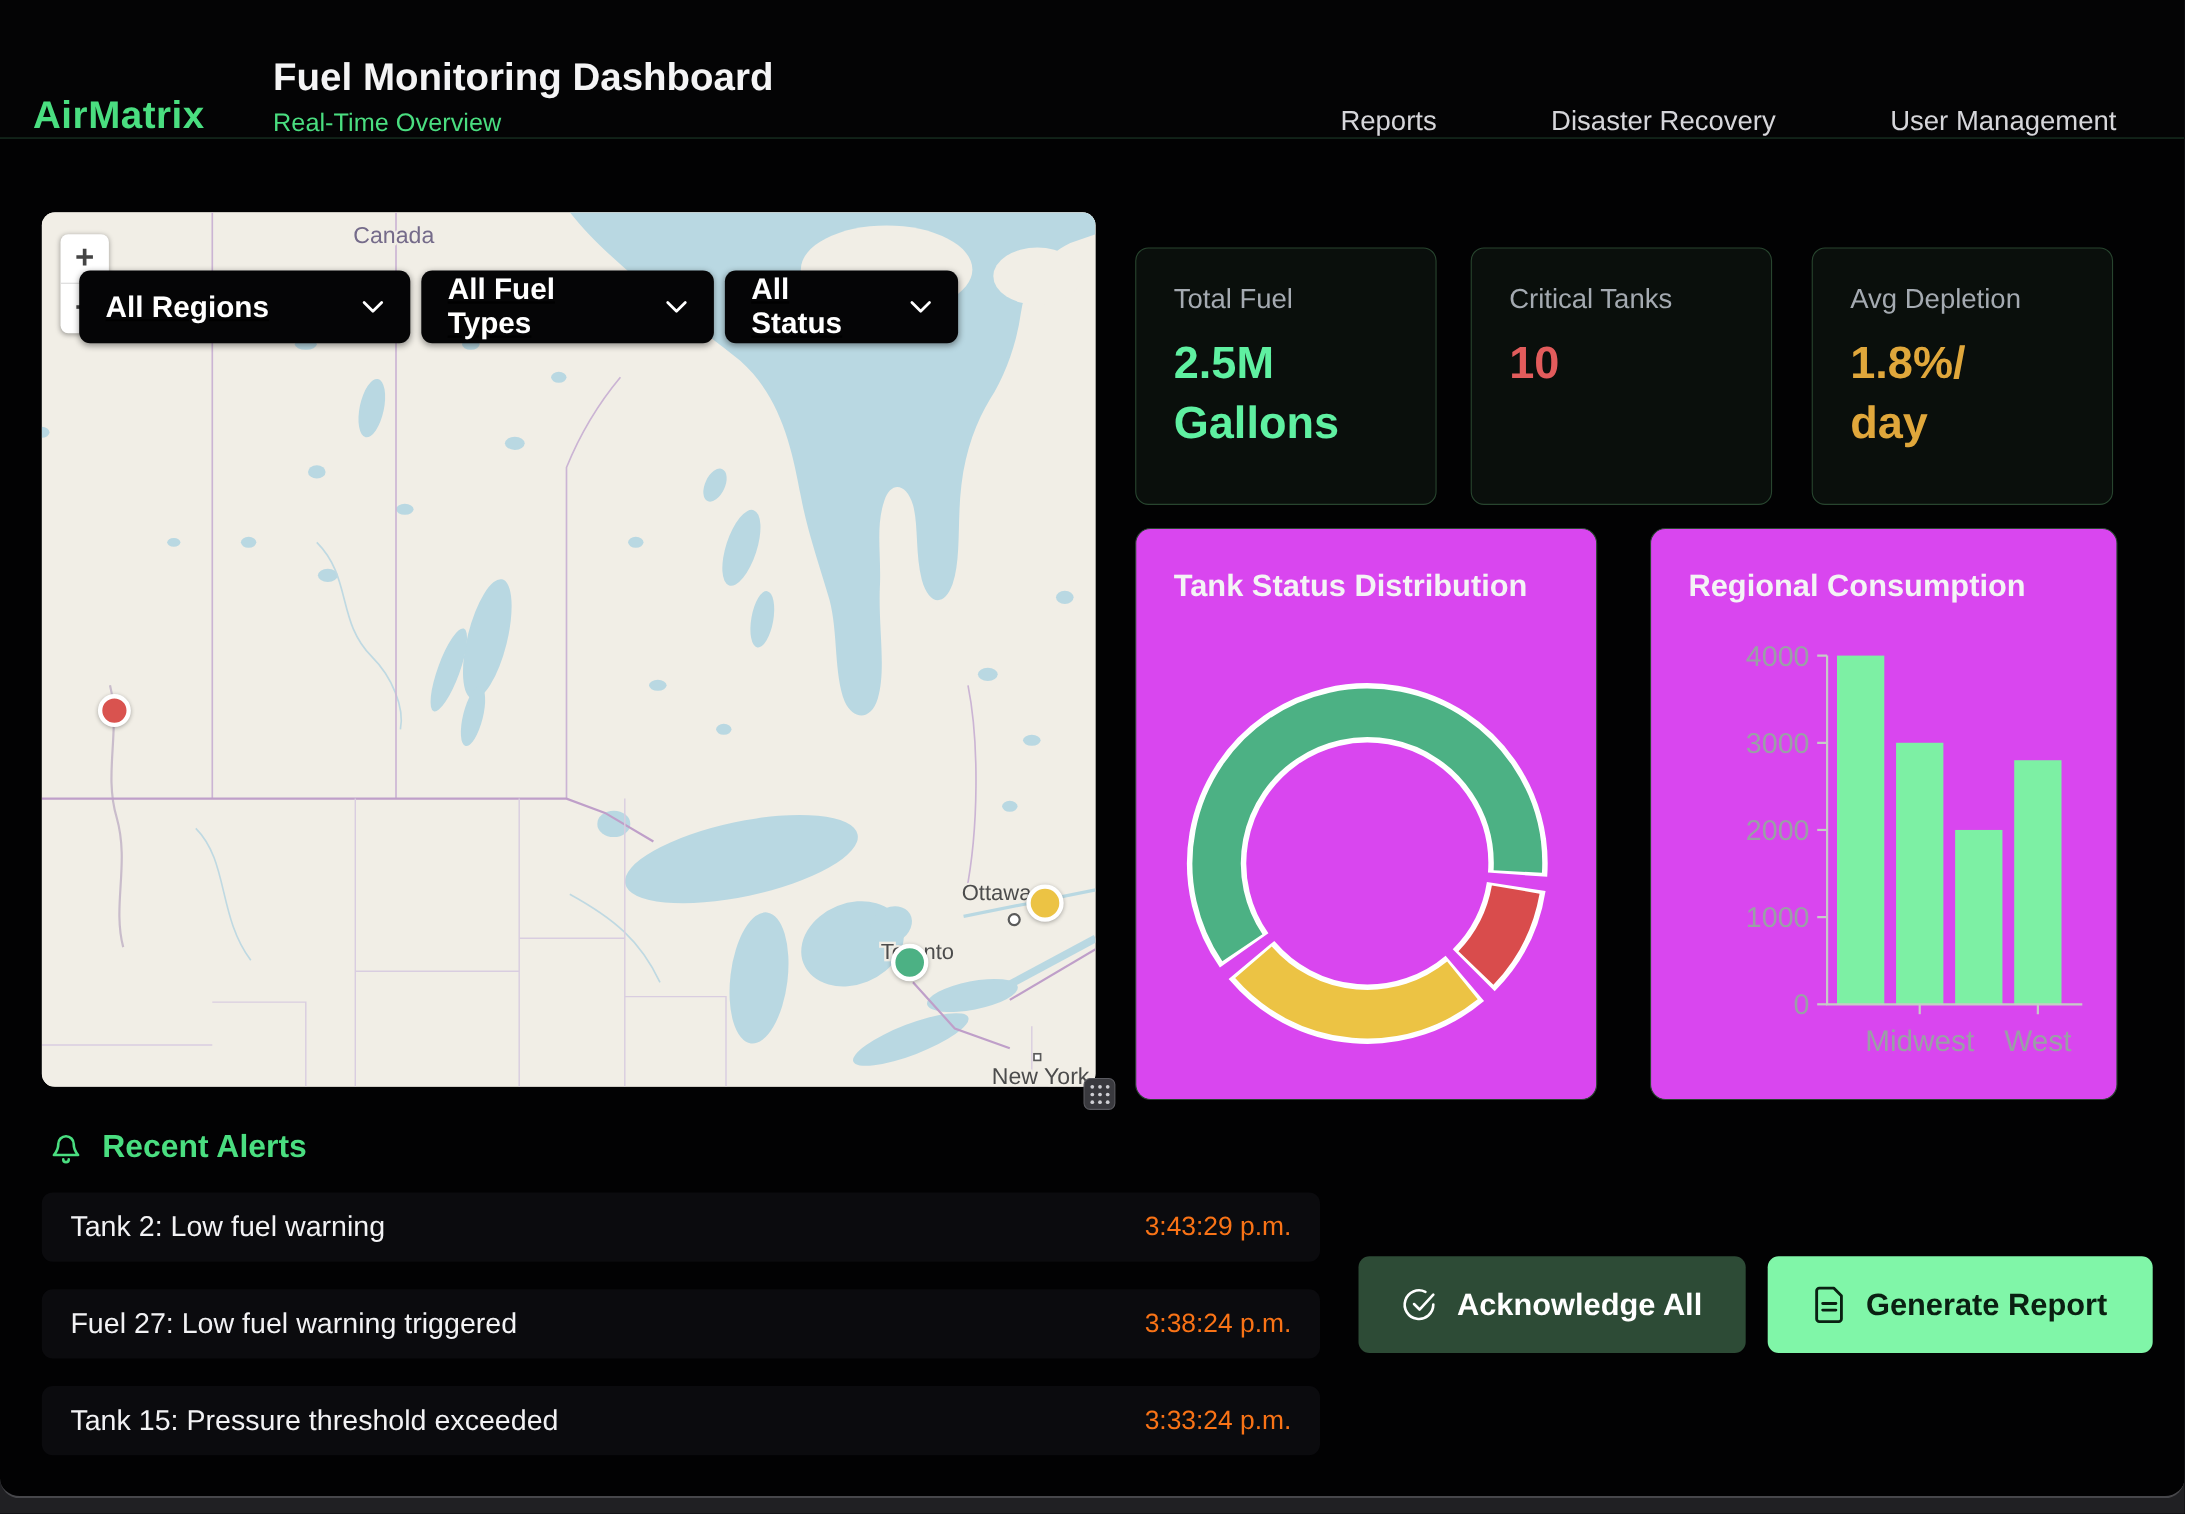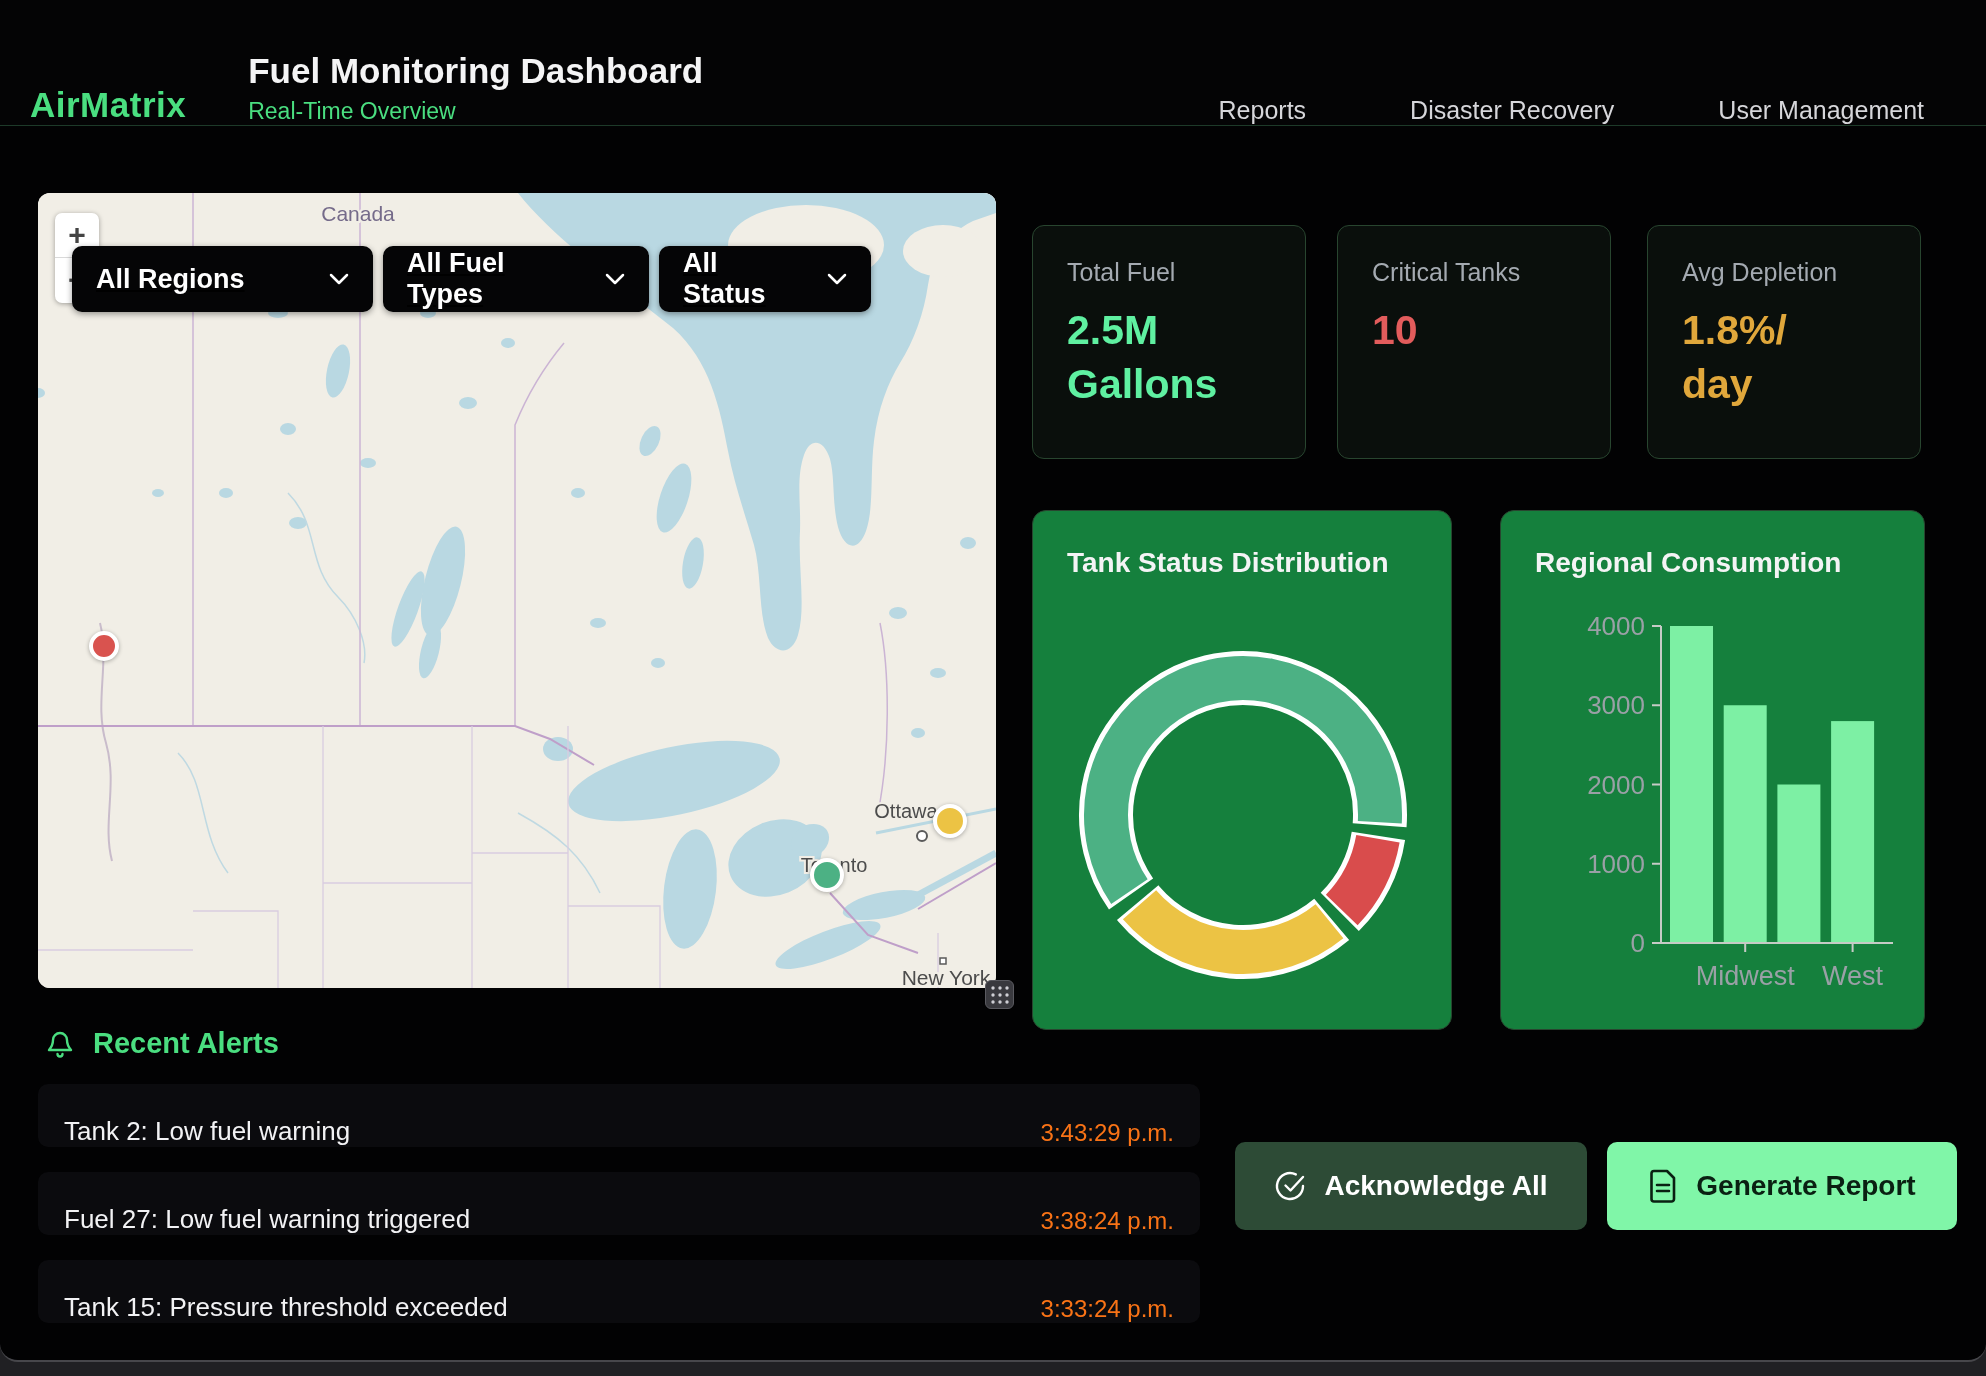--- a/index.html
+++ b/index.html
@@ -38,31 +38,31 @@
           border:1px solid #5a5a60; border-radius:6px; z-index:3; display:flex; align-items:center; justify-content:center; cursor:grab; }
 
   
   .kpi { position:absolute; top:225px; width:274px; height:234px; background:#0a0f0c;
          border:1px solid #28452f; border-radius:12px; padding:32px 34px; }
   .kpi-label { font-size:25px; color:#a4aab1; margin-bottom:16px; }
   .kpi-value { font-size:41px; font-weight:bold; line-height:1.32; white-space:pre-line; }
   .kpi-1 { left:1032px; } .kpi-2 { left:1337px; } .kpi-3 { left:1647px; }
 
   
-  .chart-card { position:absolute; top:510px; height:520px; background:#15803d;
+  .chart-card { position:absolute; top:480px; height:520px; background:#d946ef;
                 border:1px solid #28452f; border-radius:14px; overflow:hidden; }
   .donut-card { left:1032px; width:420px; }
   .bar-card { left:1500px; width:425px; }
   .chart-title { position:absolute; left:34px; top:36px; font-size:28px; font-weight:bold; color:#f4f4f5; z-index:1; }
 
   
   .alerts-head { position:absolute; left:44px; top:1026px; display:flex; align-items:center; gap:17px; }
   .alerts-title { font-size:29px; font-weight:bold; color:#4ade80; }
   .alert-row { position:absolute; left:38px; width:1162px; height:63px; background:#0b0b0e;
-               border-radius:10px; display:flex; align-items:flex-end; justify-content:space-between;
+               border-radius:10px; display:flex; align-items:center; justify-content:space-between;
                padding:0 26px; cursor:pointer; }
   .alert-text { font-size:26px; color:#f2f2f4; }
   .alert-time { font-size:24px; color:#f97316; }
   .row-0 { top:1084px; } .row-1 { top:1172px; } .row-2 { top:1260px; }
 
   
   .btn { position:absolute; top:1142px; height:88px; border-radius:10px; display:flex;
          align-items:center; justify-content:center; gap:18px; font-size:28px; font-weight:bold; cursor:pointer; }
   .btn-ack { left:1235px; width:352px; background:#2d4b36; color:#ffffff; }
   .btn-gen { left:1607px; width:350px; background:#80f6a8; color:#0a2012; }

